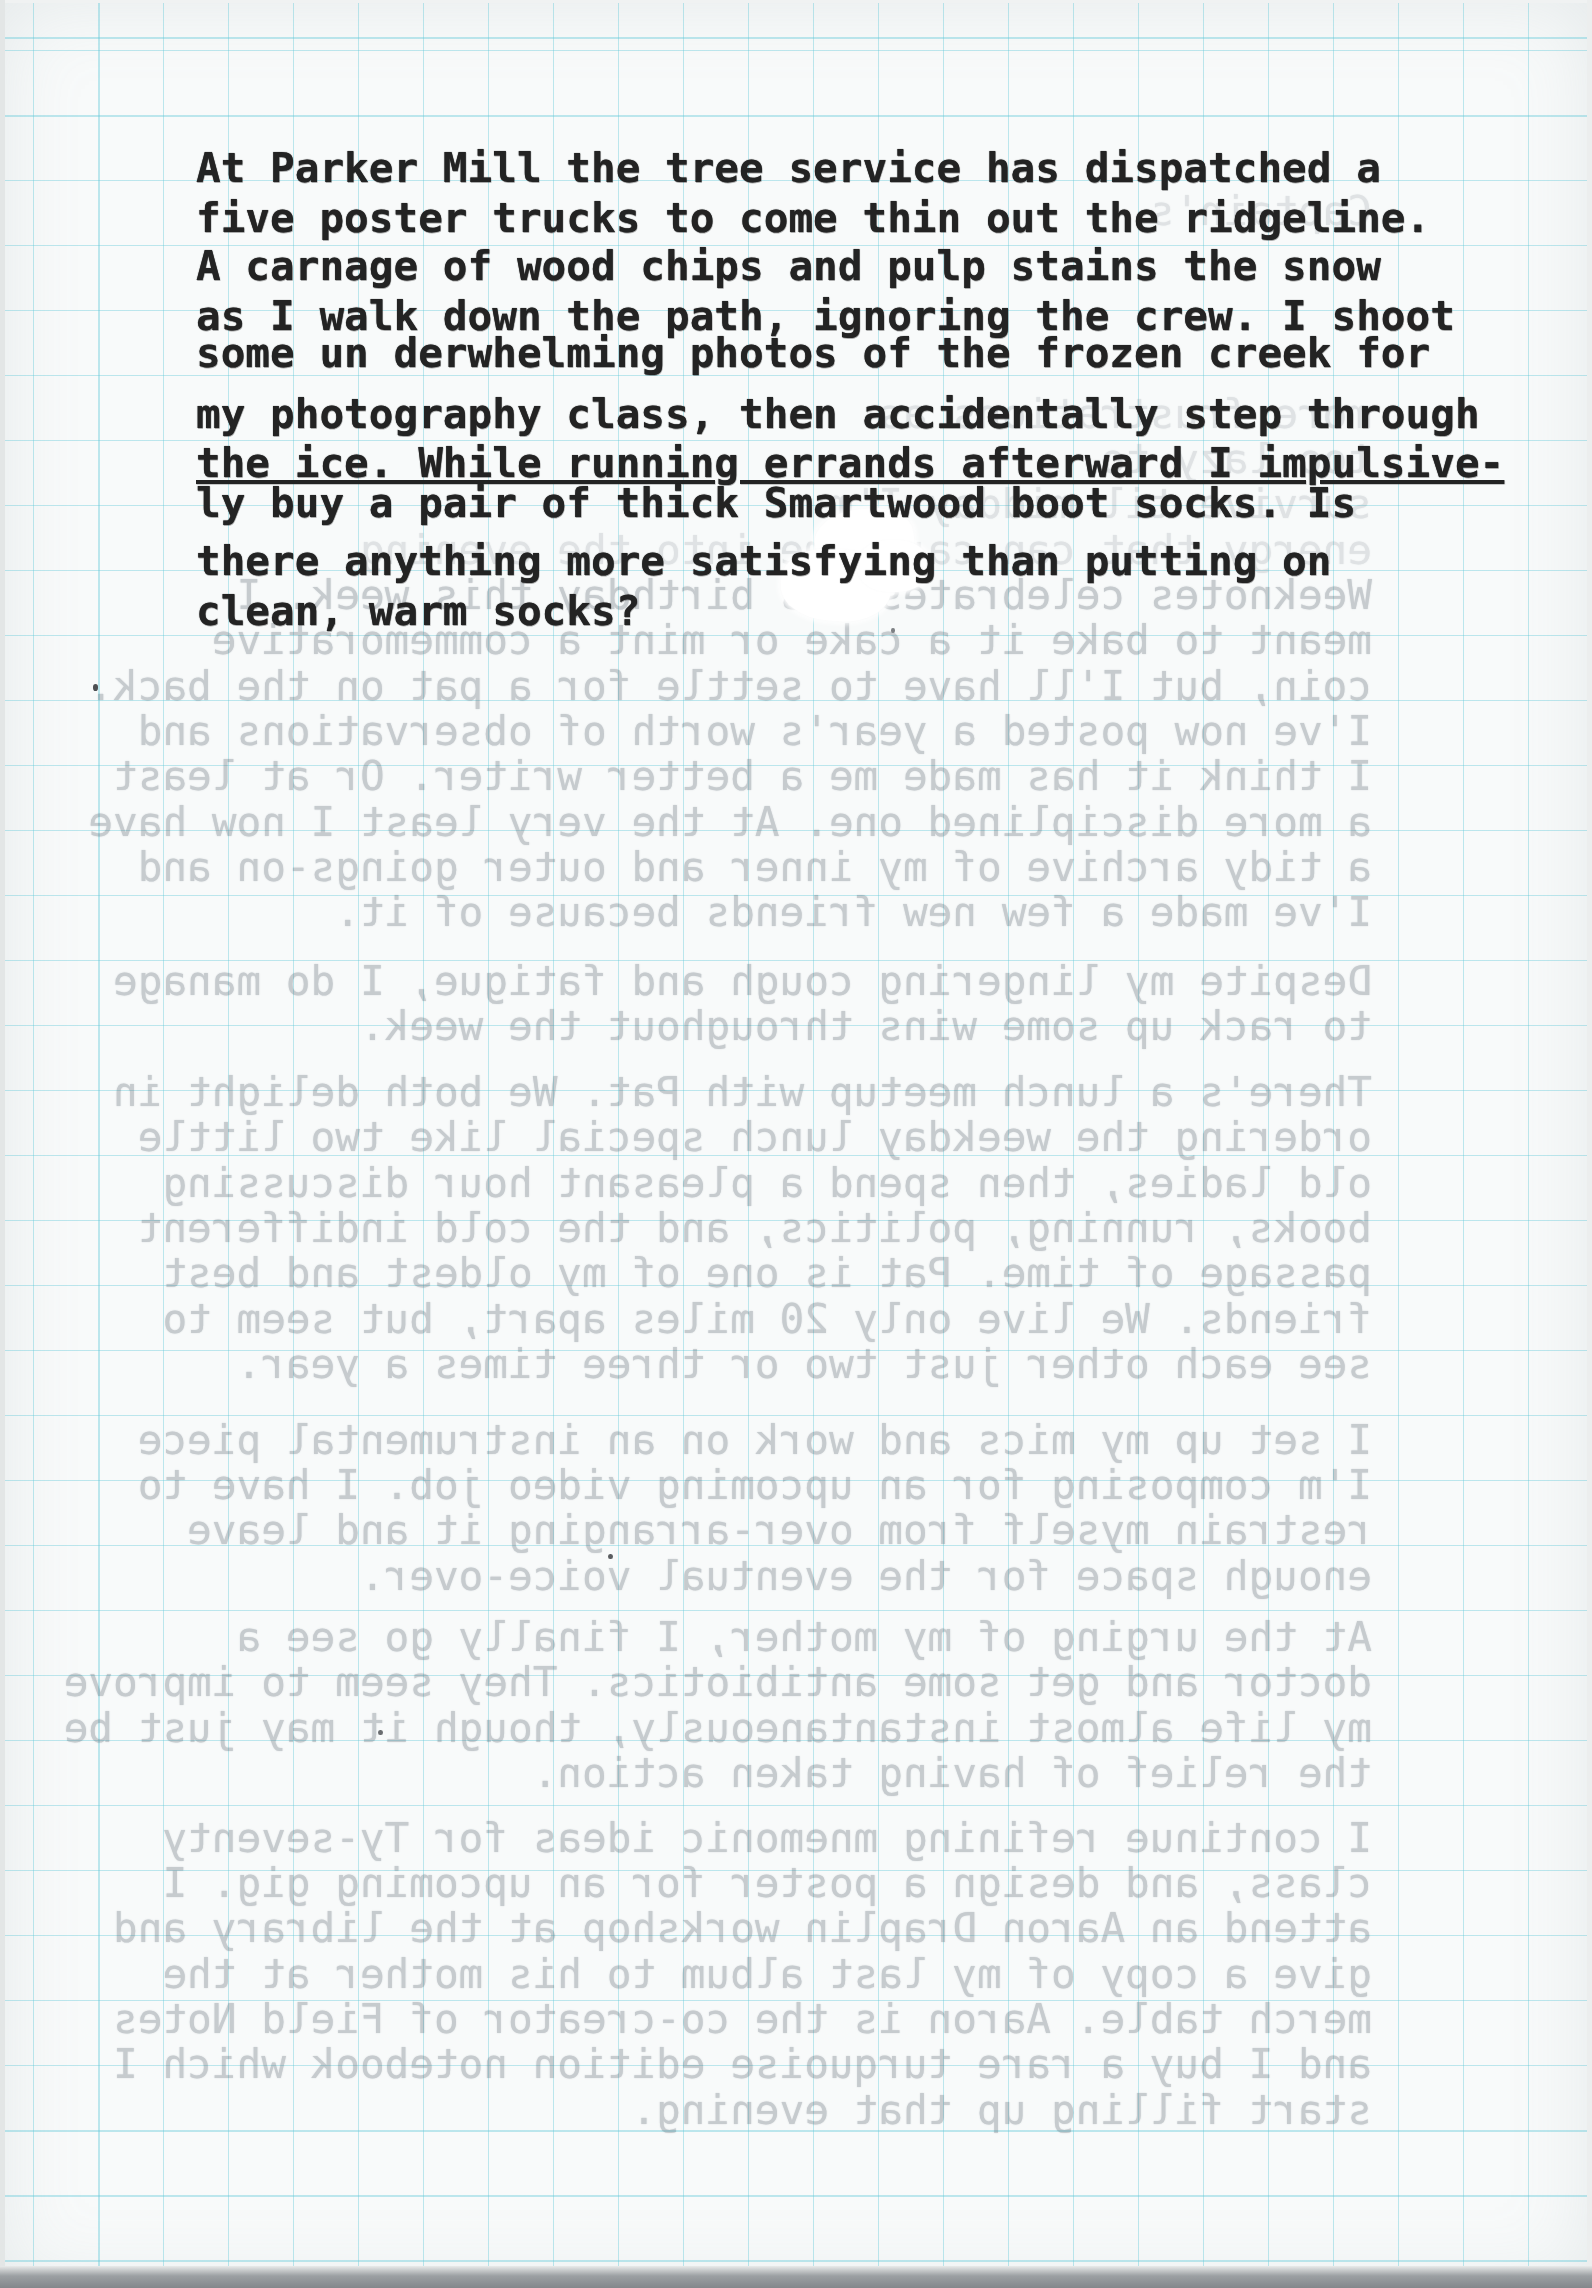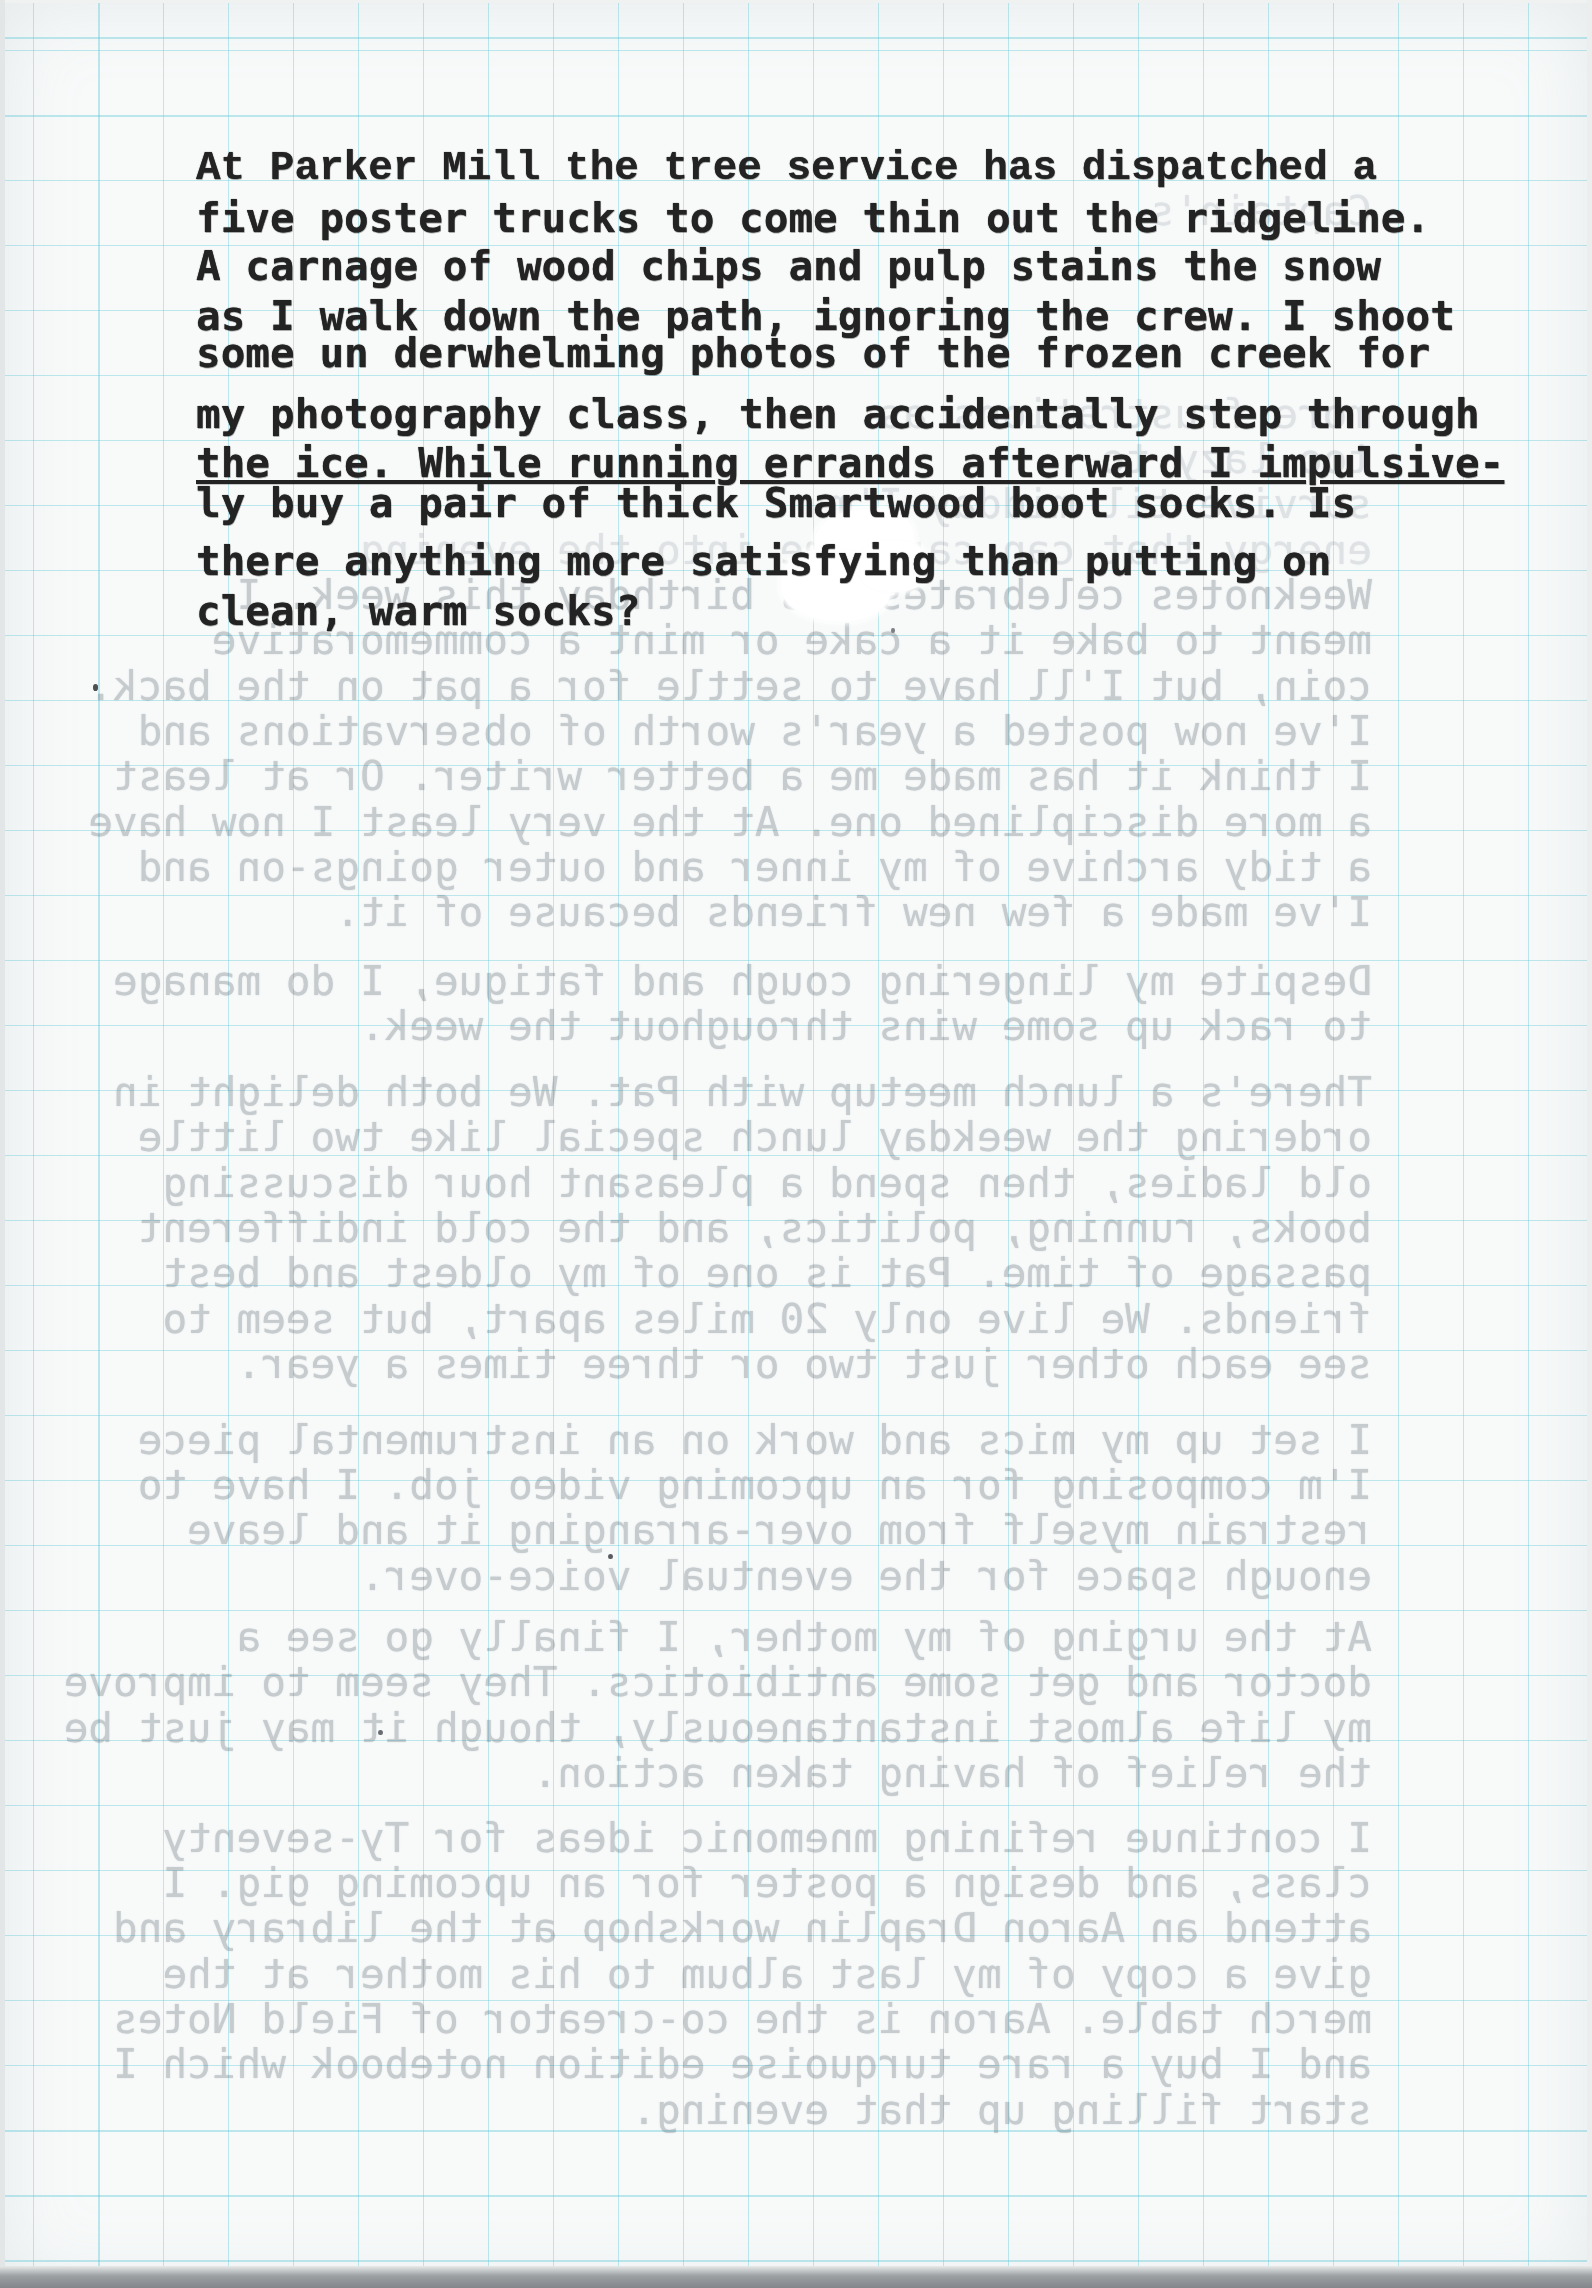--- a/index.html
+++ b/index.html
@@ -92,21 +92,21 @@
     <div class="bleed-line bleed-frag" style="top: 437px;">too lazy to</div>
     <div class="bleed-line bleed-frag" style="top: 482px;">survive til midday I'm</div>
     <div class="bleed-line bleed-frag" style="top: 528px;">energy that can carry me into the evening</div>
   </div>
 
 <div class="patch" style="left:815px;top:509px;width:99px;height:63px;transform:rotate(-7deg);"></div>
 <div class="patch" style="left:781px;top:549px;width:110px;height:72px;transform:rotate(4deg);"></div>
 <div class="patch" style="left:857px;top:540px;width:72px;height:52px;"></div>
 
 <div id="front-layer">
-    <div class="typed-line" style="top: 144px; font-family: Liberation Mono, monospace;">At Parker Mill the tree service has dispatched a</div>
+    <div class="typed-line" style="top: 144px;">At Parker Mill the tree service has dispatched a</div>
     <div class="typed-line" style="top: 194px;">five poster trucks to come thin out the ridgeline.</div>
     <div class="typed-line" style="top: 242px;">A carnage of wood chips and pulp stains the snow</div>
     <div class="typed-line" style="top: 292px;">as I walk down the path, ignoring the crew. I shoot</div>
     <div class="typed-line" style="top: 329px;">some un derwhelming photos of the frozen creek for</div>
     <div class="typed-line" style="top: 390px;">my photography class, then accidentally step through</div>
     <div class="typed-line" style="top: 439px; text-decoration: underline;">the ice. While running errands afterward I impulsive-</div>
     <div class="typed-line" style="top: 479px;">ly buy a pair of thick Smartwood boot socks. Is</div>
     <div class="typed-line" style="top: 537px;">there anything more satisfying than putting on</div>
     <div class="typed-line" style="top: 587px;">clean, warm socks?</div>
   </div>

